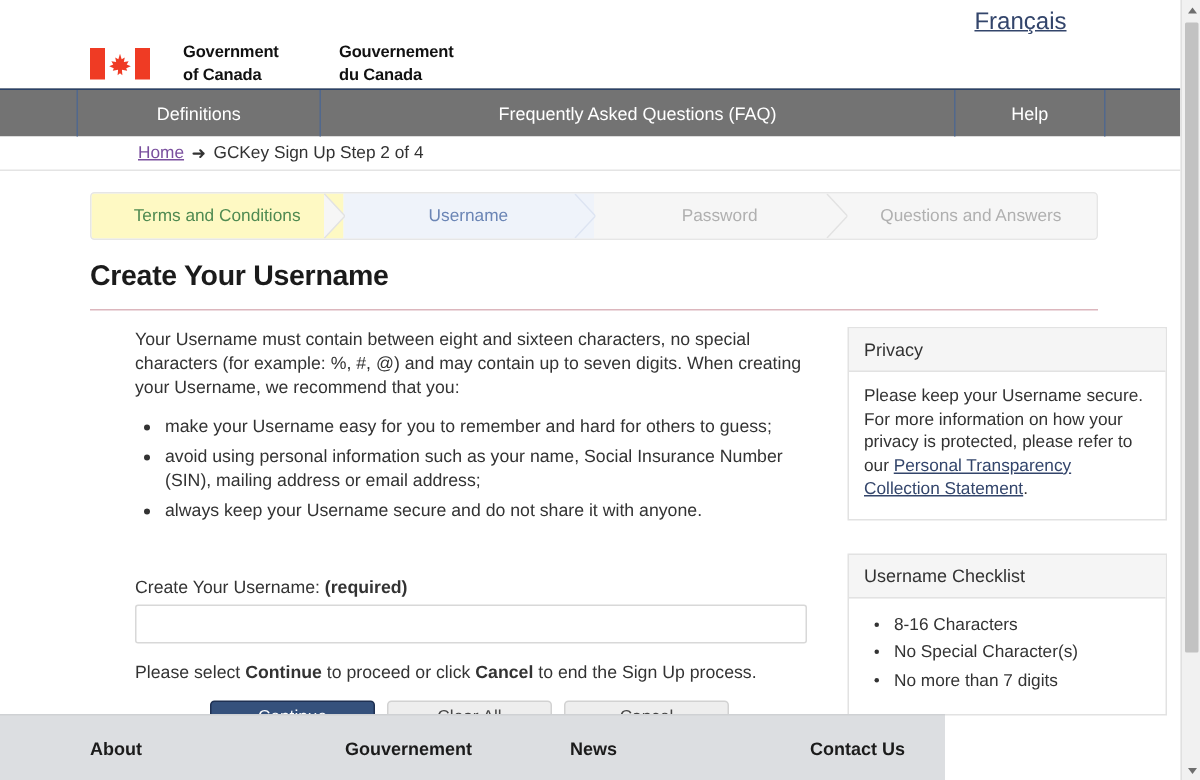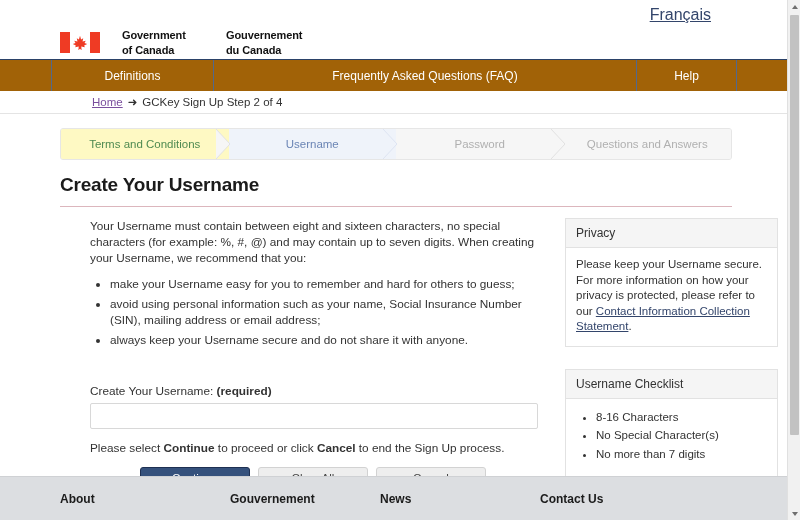--- a/index.html
+++ b/index.html
@@ -91,21 +91,21 @@
     color: #111111;
     font-weight: bold;
     letter-spacing: -0.1px;
   }
   .wordmark .wm.en { width: 100px; }
   .wordmark .wm.fr { margin-left: 4px; }
 
   
   .navbar {
     height: 31px;
-    background: #a16207;
+    background: #737373;
     display: flex;
     align-items: stretch;
     border-top: 1px solid #2b4268;
   }
   .nav-cell {
     display: flex;
     align-items: center;
     justify-content: center;
     color: #ffffff;
     font-size: 12px;
@@ -309,21 +309,21 @@
     background: #eeeeee;
     border: 1px solid #d2d2d2;
     color: #444444;
   }
 
   
   .footer {
     position: absolute;
     left: 0;
     bottom: 0;
-    width: 787px;
+    width: 630px;
     height: 44px;
     background: #dcdee1;
     border-top: 1px solid #cfd1d4;
     box-sizing: border-box;
   }
   .footer-inner {
     display: flex;
     align-items: center;
     height: 100%;
     padding-left: 60px;
@@ -479,21 +479,21 @@
               <div class="btn secondary">Clear All</div>
               <div class="btn secondary">Cancel</div>
             </div>
           </div>
         </div>
 
         <div class="col-right">
           <div class="panel">
             <div class="panel-head">Privacy</div>
             <div class="panel-body">
-              <span>Please keep your Username secure. For more information on how your privacy is protected, please refer to our </span><a>Contact Information Collection Statement</a><span>.</span>
+              <span>Please keep your Username secure. For more information on how your privacy is protected, please refer to our </span><a>Personal Transparency Collection Statement</a><span>.</span>
             </div>
           </div>
 
           <div class="panel">
             <div class="panel-head">Username Checklist</div>
             <div class="panel-body">
               <ul>
                 <li>8-16 Characters</li>
                 <li>No Special Character(s)</li>
                 <li>No more than 7 digits</li>

